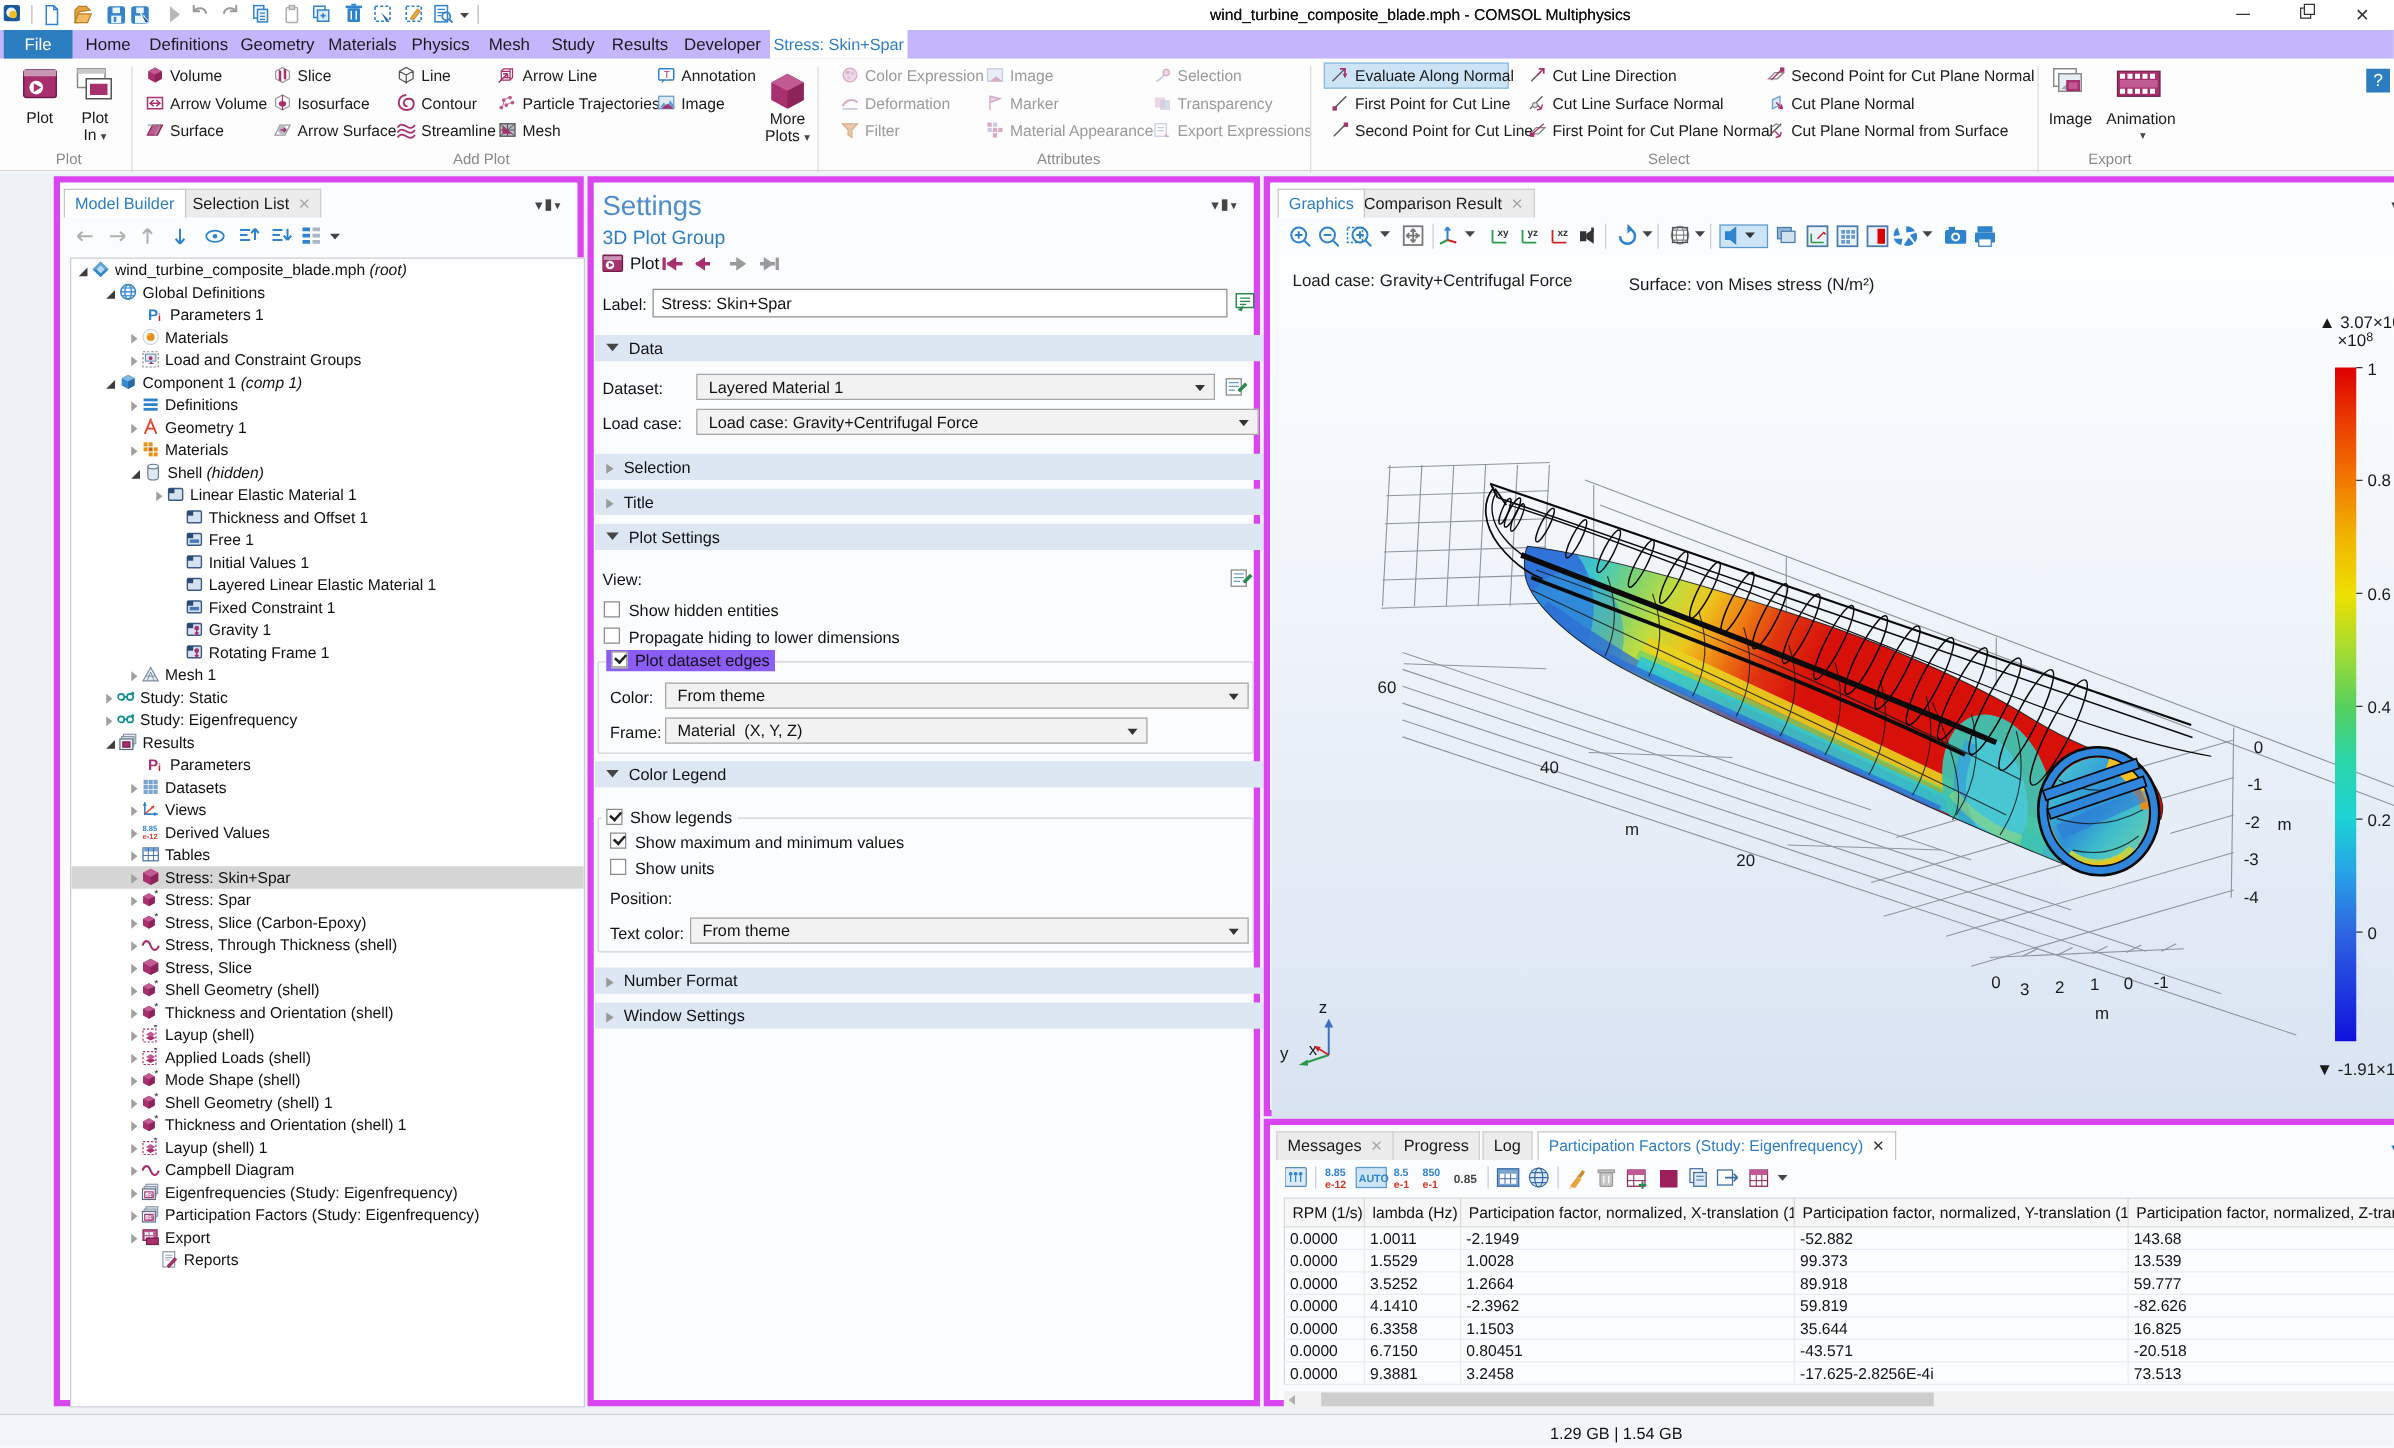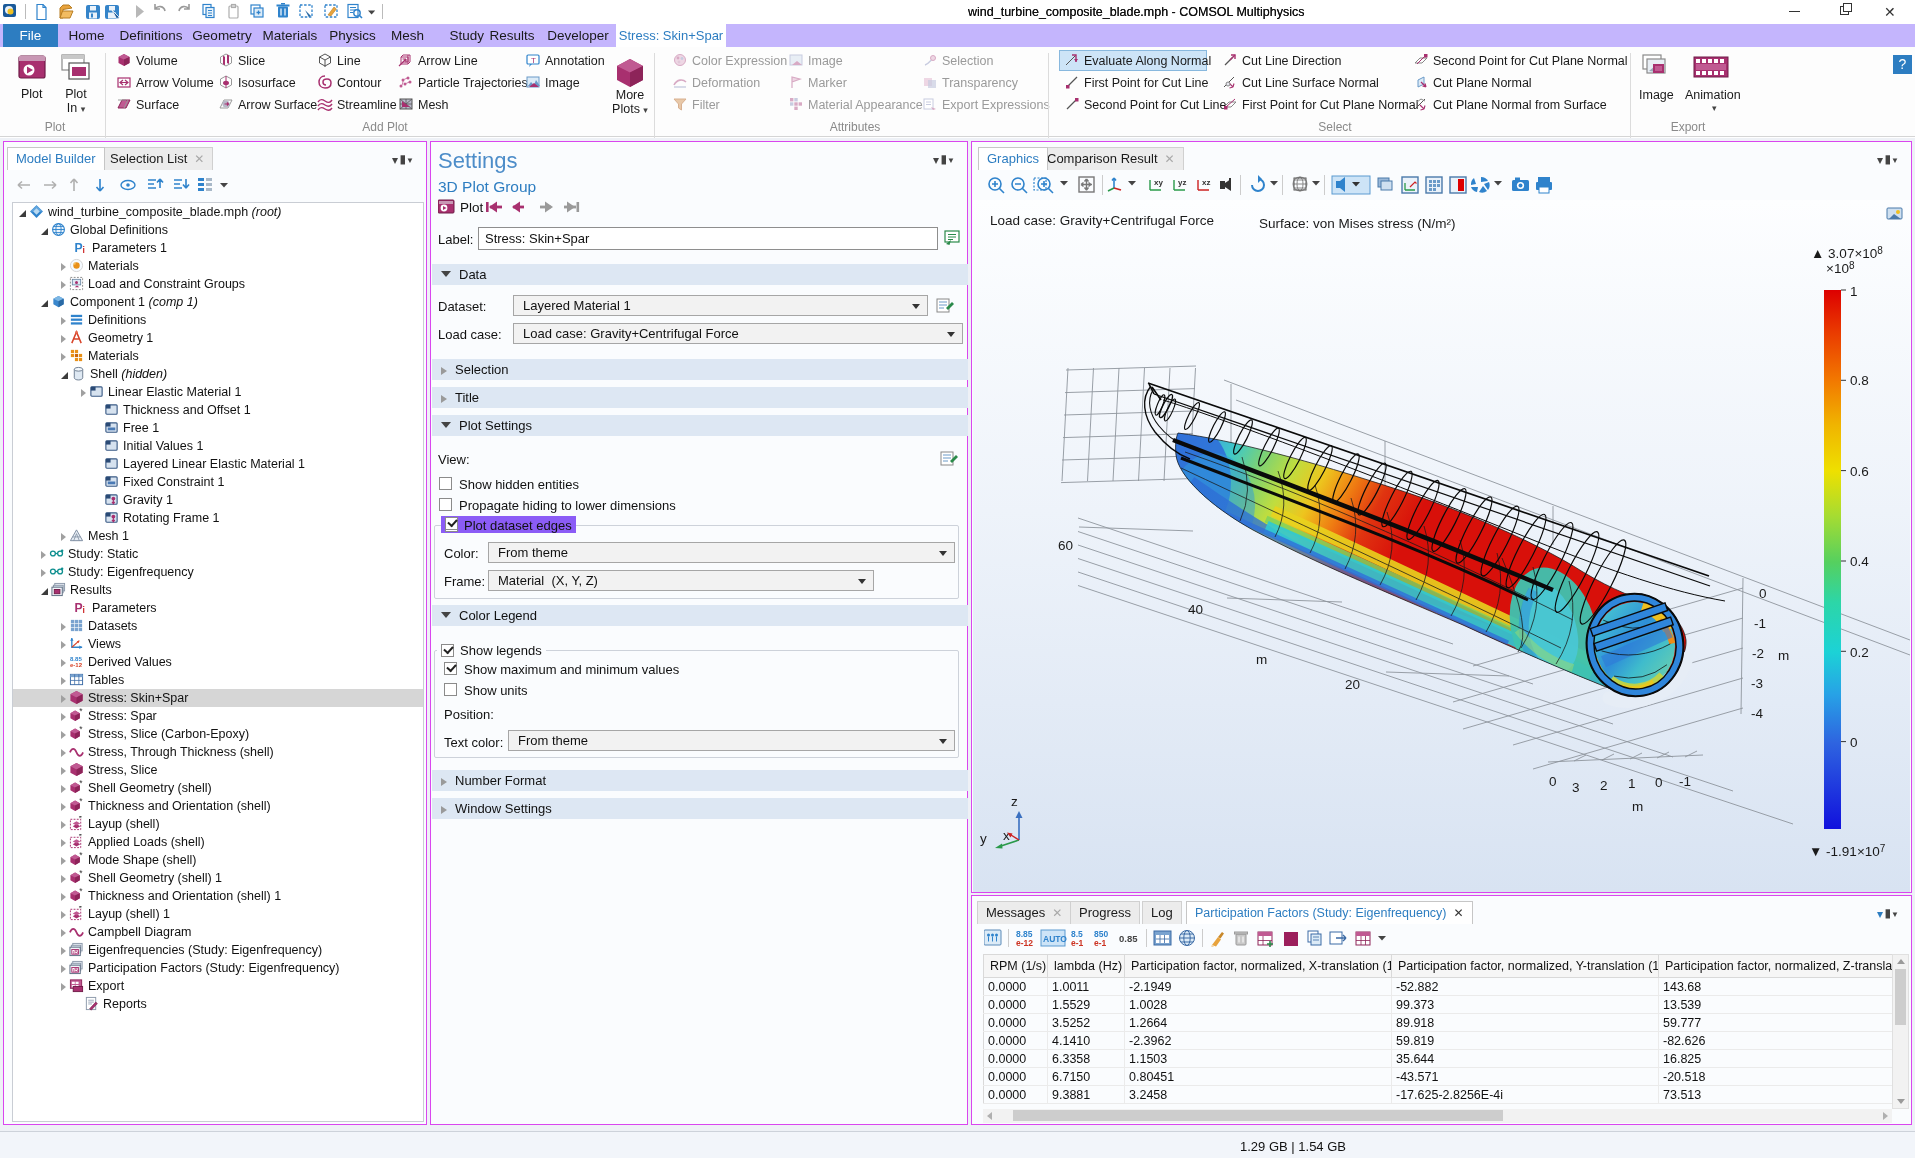--- a/index.html
+++ b/index.html
@@ -16,21 +16,21 @@
 #tab-ctx{background:#fff;color:#2d7dc1;}
 
 #ribbon{position:absolute;left:0;top:47px;width:1915px;height:90px;background:#fdfdfd;border-bottom:1px solid #d5d5d5;}
 .rsep{position:absolute;top:6px;height:110px;width:1px;background:#dcdcdc;}
 .rgrouplabel{position:absolute;top:73px;font-size:12px;color:#8a8a8a;text-align:center;white-space:nowrap;}
 .rbtn{position:absolute;font-size:12.5px;color:#1a1a1a;white-space:nowrap;}
 .rbtn.dis{color:#9a9a9a;}
 .ric{display:inline-block;vertical-align:-3px;margin-right:4px;}
 
 #main{position:absolute;left:0;top:138px;width:1915px;height:993px;background:#eef1f6;}
-.panel{position:absolute;background:#fafcfe;border:1px solid #d946ef;}
+.panel{position:absolute;background:#fafcfe;border:5px solid #d946ef;margin-left:40px;}
 .ptab{position:absolute;z-index:1;height:23px;line-height:22px;font-size:13px;padding:0 8px;color:#1a1a1a;background:#ececec;border:1px solid #d0d0d0;border-bottom:none;}
 .ptab.act{background:#fff;color:#2d7dc1;border-color:#c6c6c6;z-index:3;}
 .xclose{color:#a8a8a8;font-size:12px;margin-left:7px;}
 .pinset{position:absolute;color:#444;font-size:12px;}
 
 #tree{position:absolute;left:8px;top:60px;width:412px;height:920px;background:#fff;border:1px solid #c9cdd4;overflow:hidden;}
 .trow{position:relative;height:18px;line-height:18px;font-size:12.5px;color:#111;white-space:nowrap;}
 .sel{background:#d6d6d6;}
 .arr{display:inline-block;width:0;height:0;}
 .arr.exp{border-right:7px solid #3c3c3c;border-top:7px solid transparent;vertical-align:-1px;}
@@ -300,21 +300,21 @@
 </div>
 
 <div id="tabstrip">
   <div class="rtab" id="tab-file" style="left:3px;width:55px;">File</div>
   <div class="rtab" style="left:58px;width:57px;">Home</div>
   <div class="rtab" style="left:115px;width:72px;">Definitions</div>
   <div class="rtab" style="left:187px;width:70px;">Geometry</div>
   <div class="rtab" style="left:257px;width:66px;">Materials</div>
   <div class="rtab" style="left:323px;width:59px;">Physics</div>
   <div class="rtab" style="left:382px;width:51px;">Mesh</div>
-  <div class="rtab" style="left:433px;width:51px;text-align:right;">Study</div>
+  <div class="rtab" style="left:433px;width:51px;">Study</div>
   <div class="rtab" style="left:484px;width:56px;">Results</div>
   <div class="rtab" style="left:540px;width:76px;">Developer</div>
   <div class="rtab" id="tab-ctx" style="left:616px;width:110px;font-size:13px;">Stress: Skin+Spar</div>
 </div>
 
 <div id="ribbon">
 
   <div class="abs" style="left:18px;top:6px;"><svg width="30" height="30">
           <rect x="1" y="3" width="26" height="22" rx="2" fill="#a8306f" stroke="#701c48" stroke-width="1.2"></rect>
           <rect x="1" y="3" width="26" height="5" fill="#c897b4"></rect>

